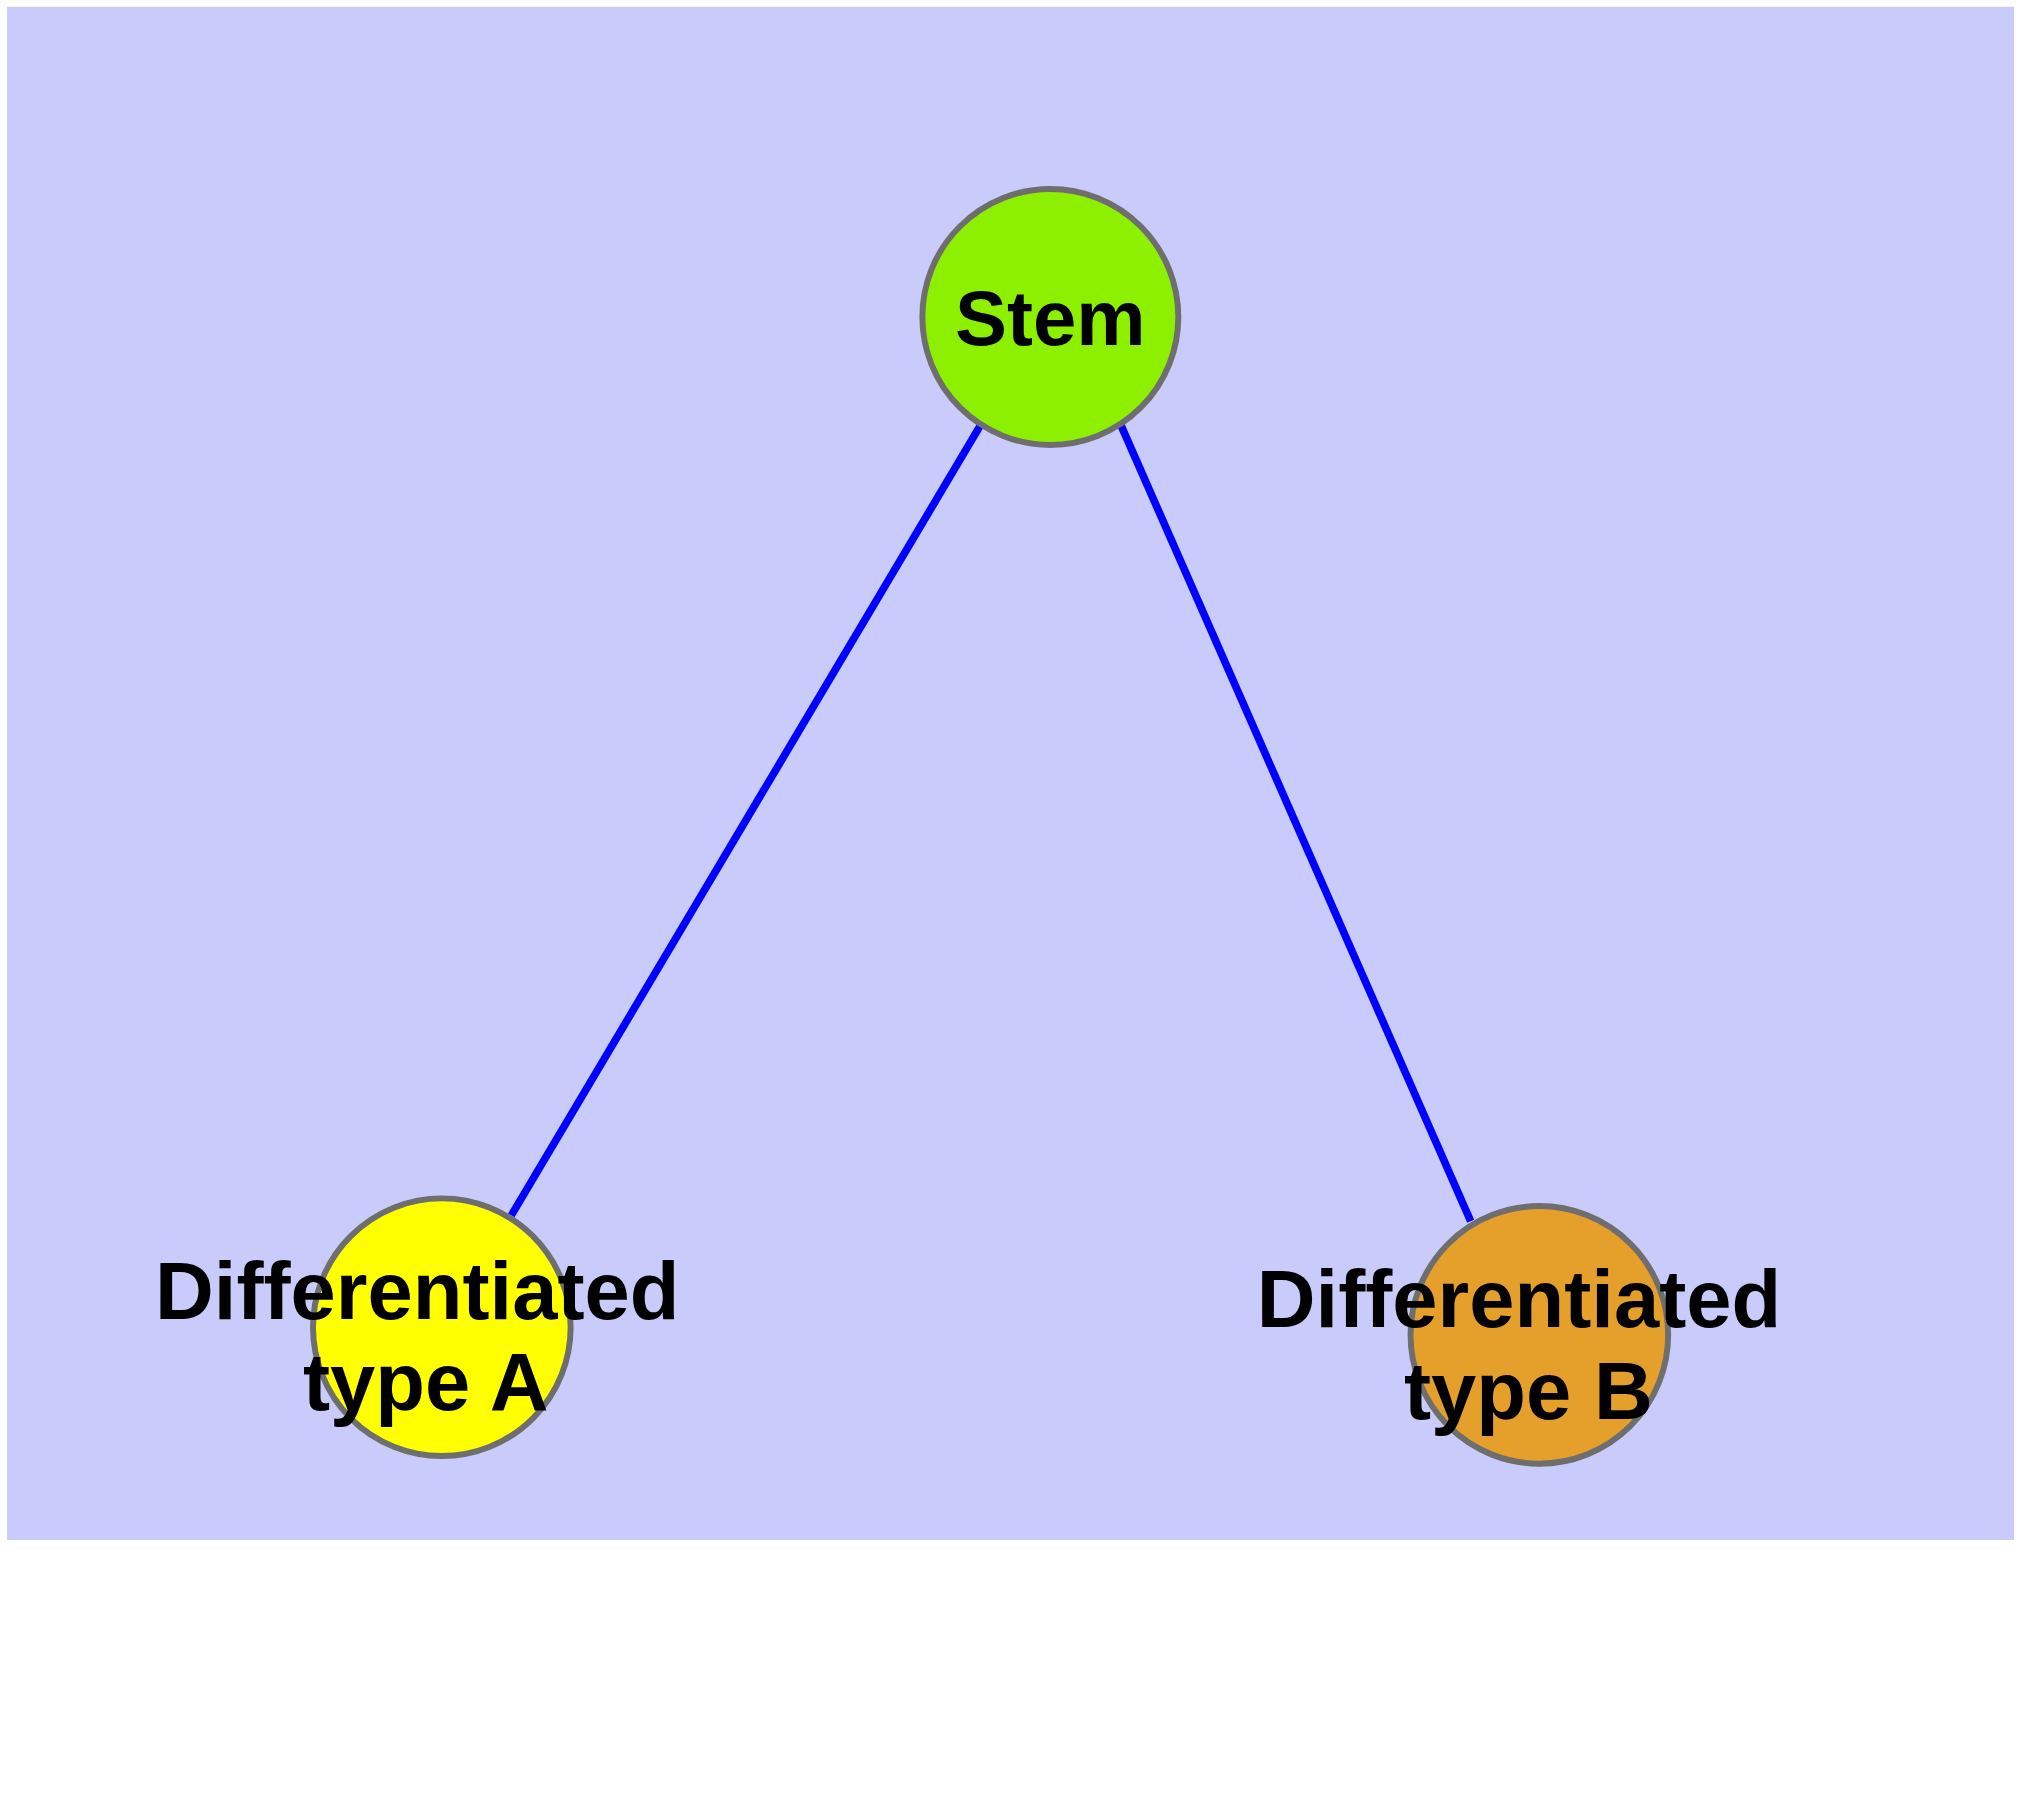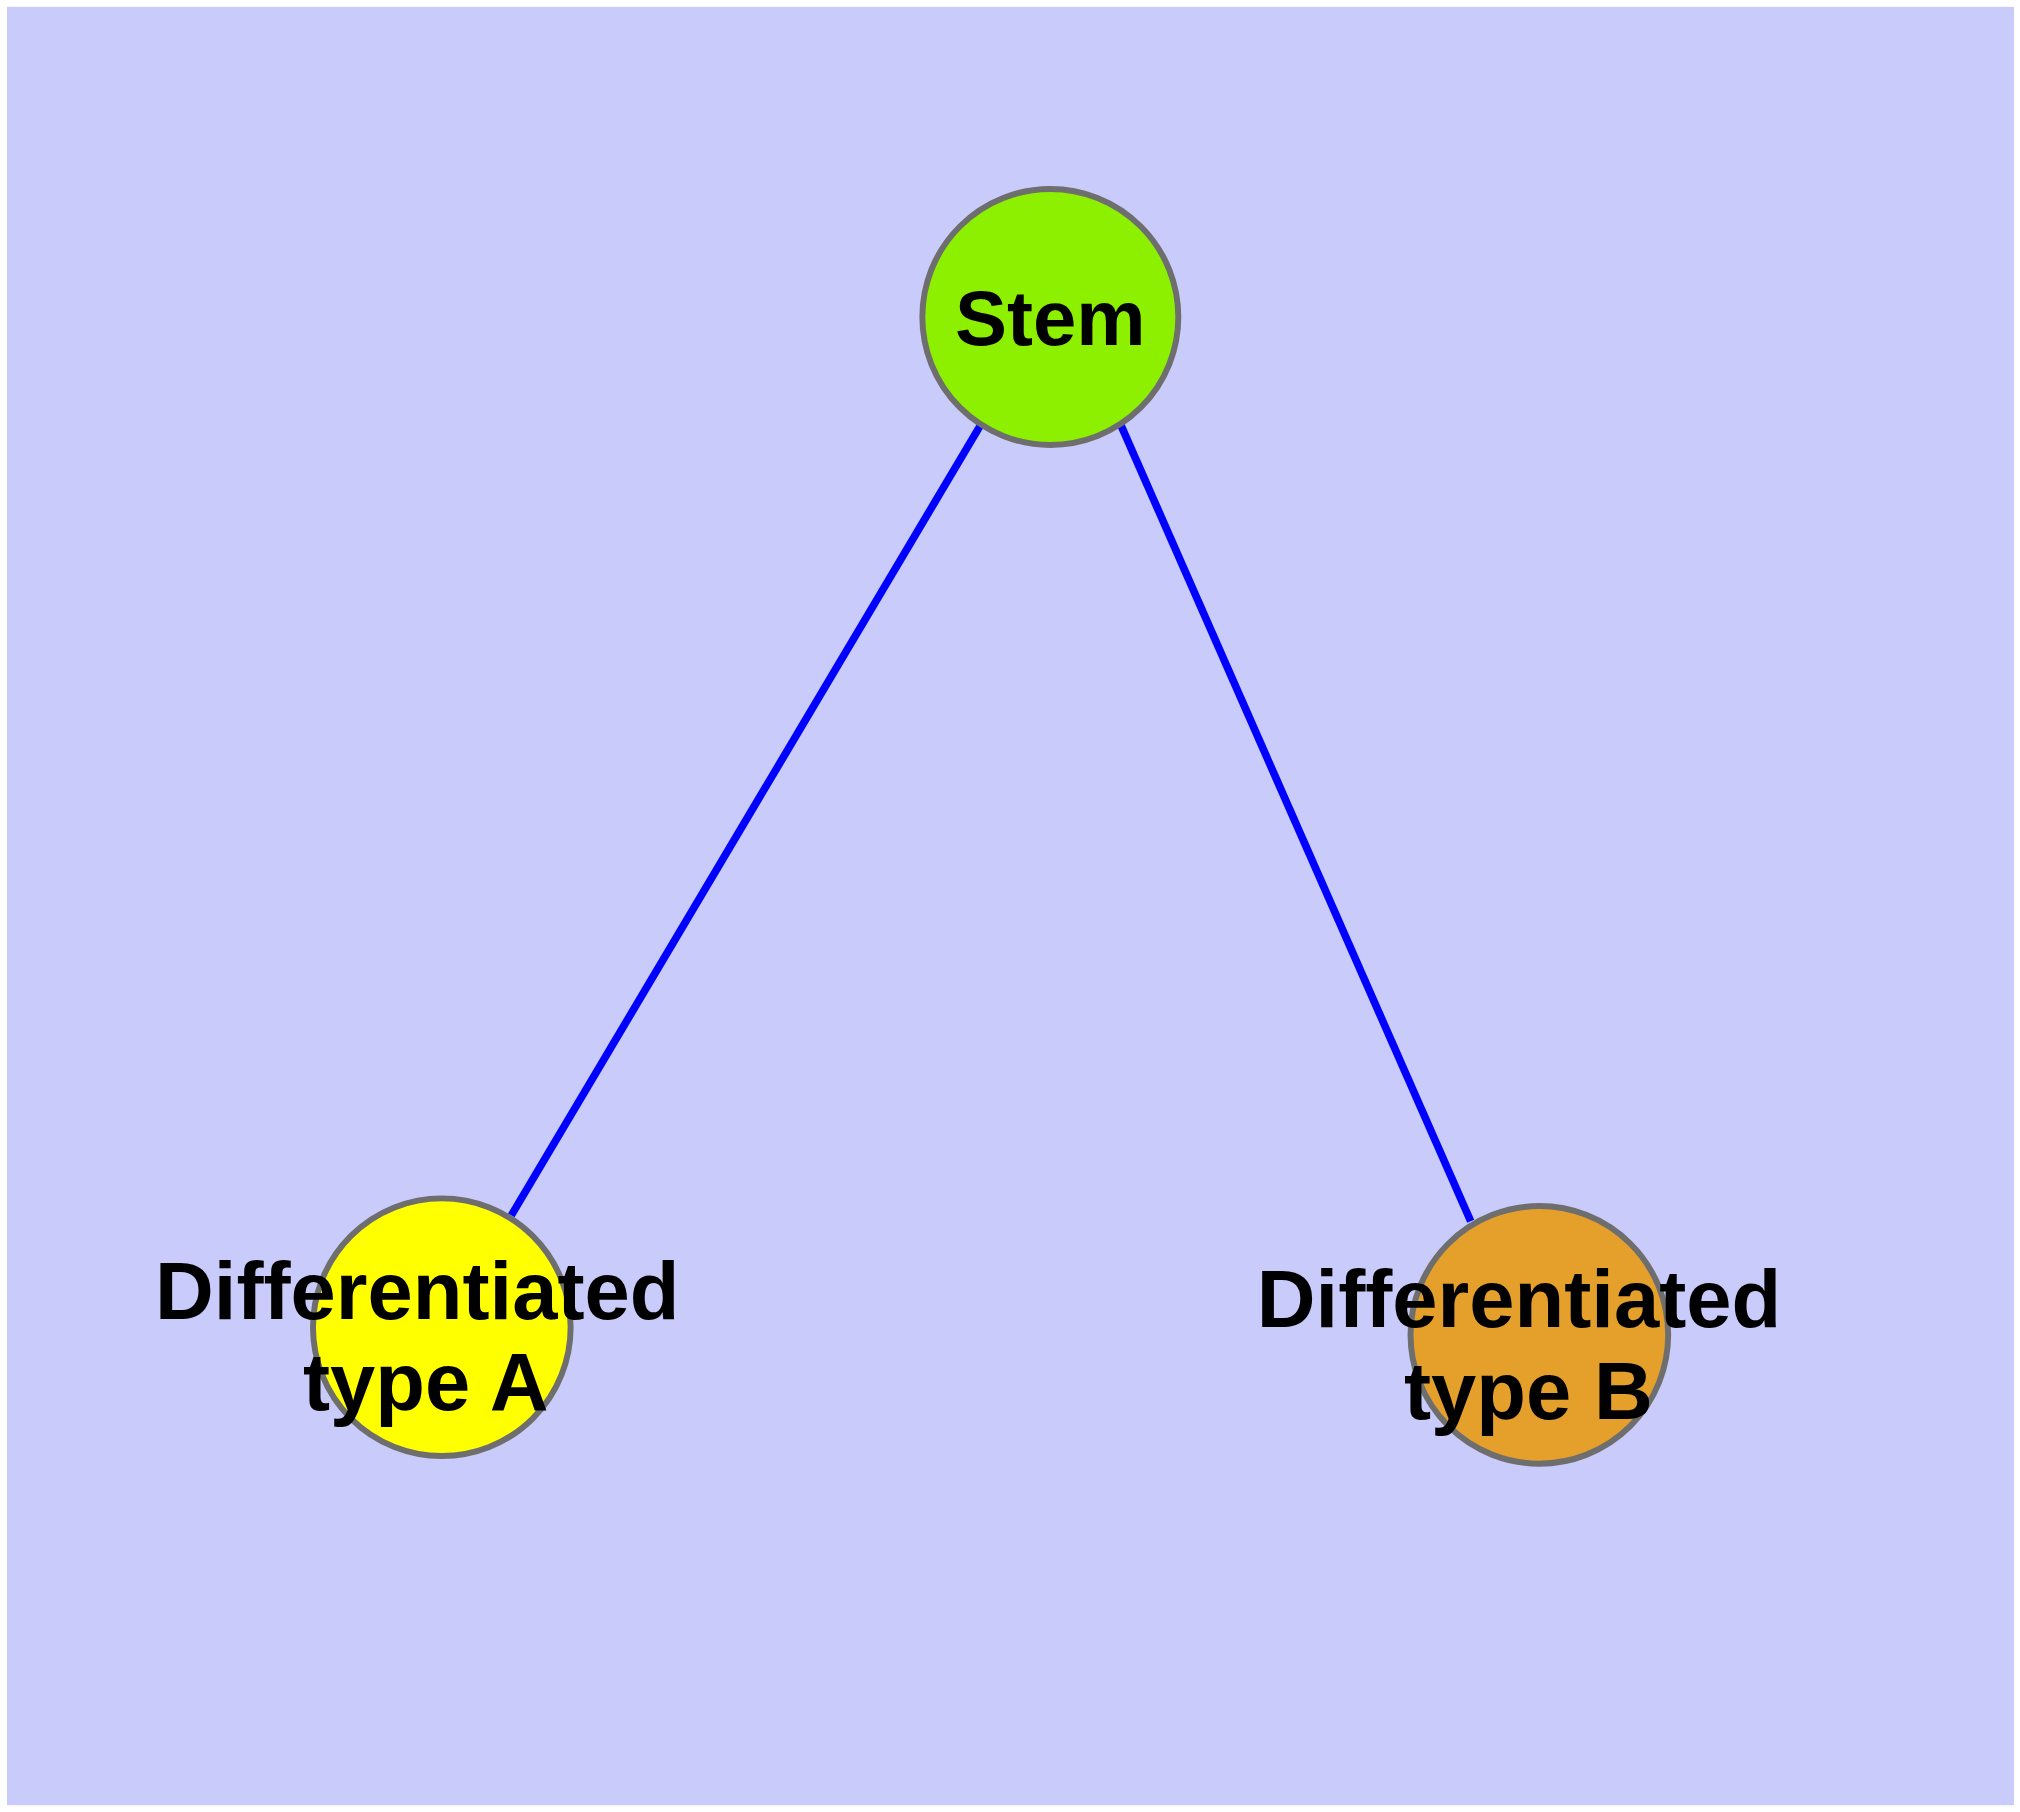--- a/index.html
+++ b/index.html
@@ -4,21 +4,21 @@
 <title>Cell differentiation graph</title>
 <style>
   html, body {
     margin: 0;
     padding: 0;
     background: #ffffff;
   }
   #stage {
     position: relative;
     width: 2021px;
-    height: 1812px;
+    height: 1540px;
     background: #ffffff;
     overflow: hidden;
     font-family: "Liberation Sans", sans-serif;
   }
   #canvas {
     position: absolute;
     left: 0;
     top: 0;
     width: 2021px;
     height: 1812px;

